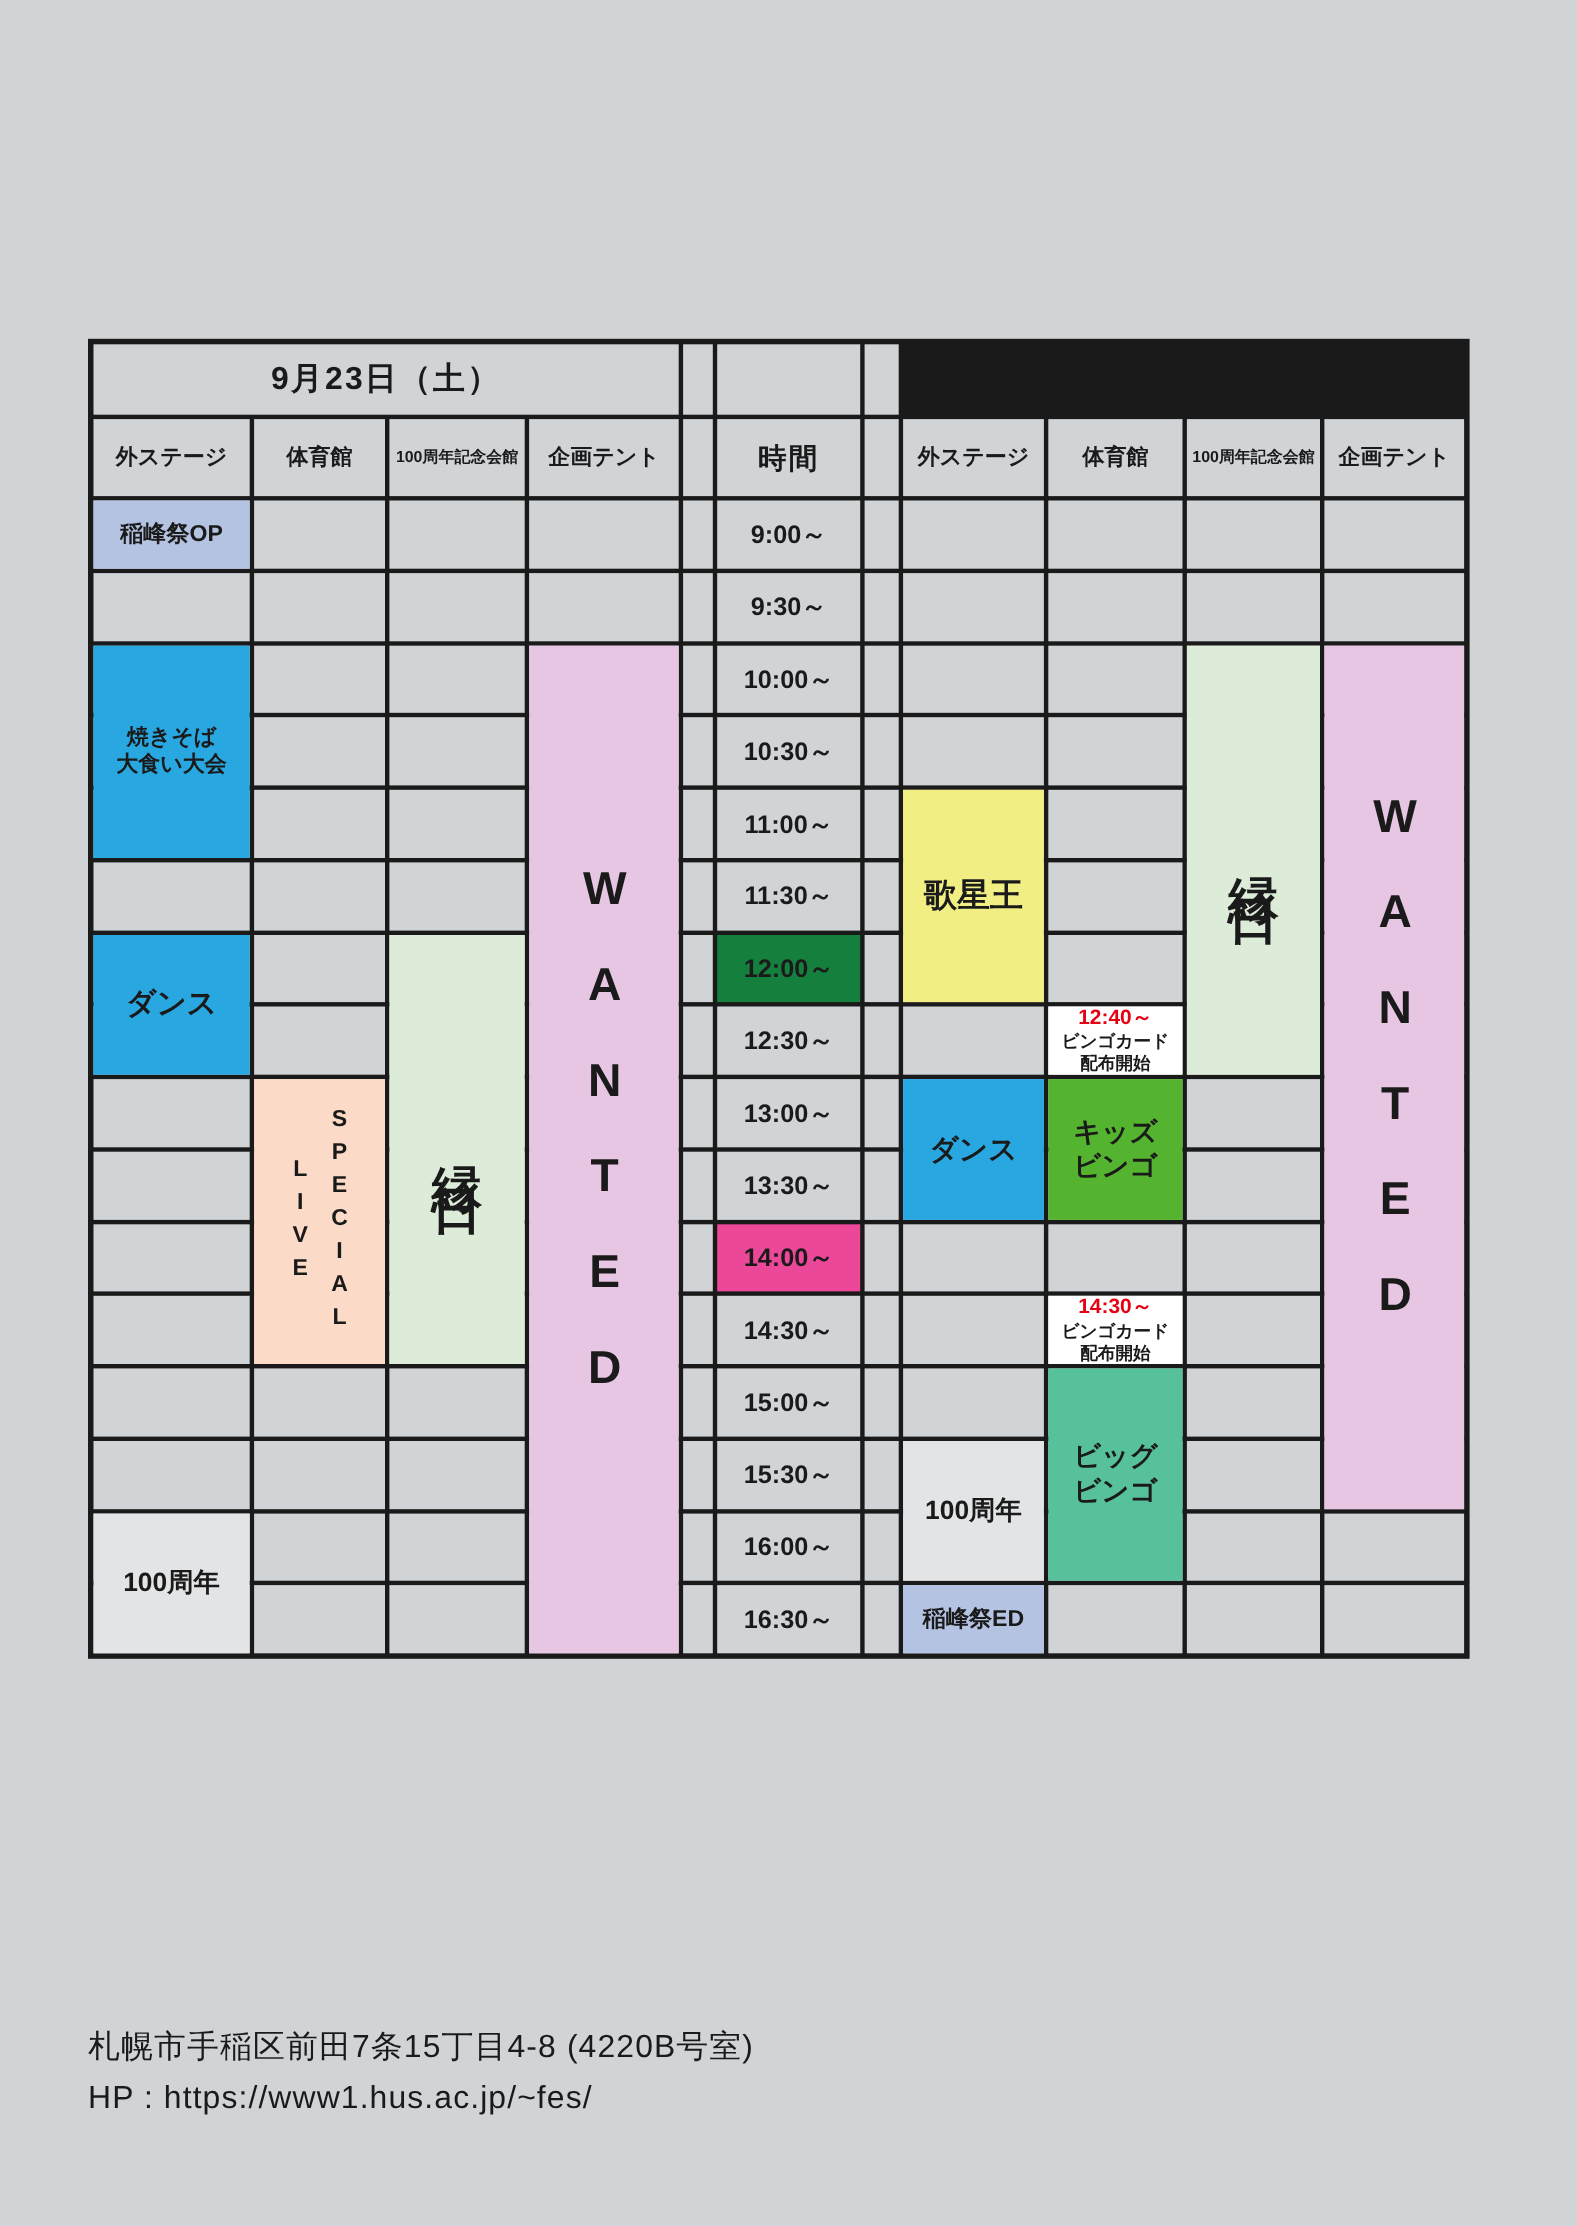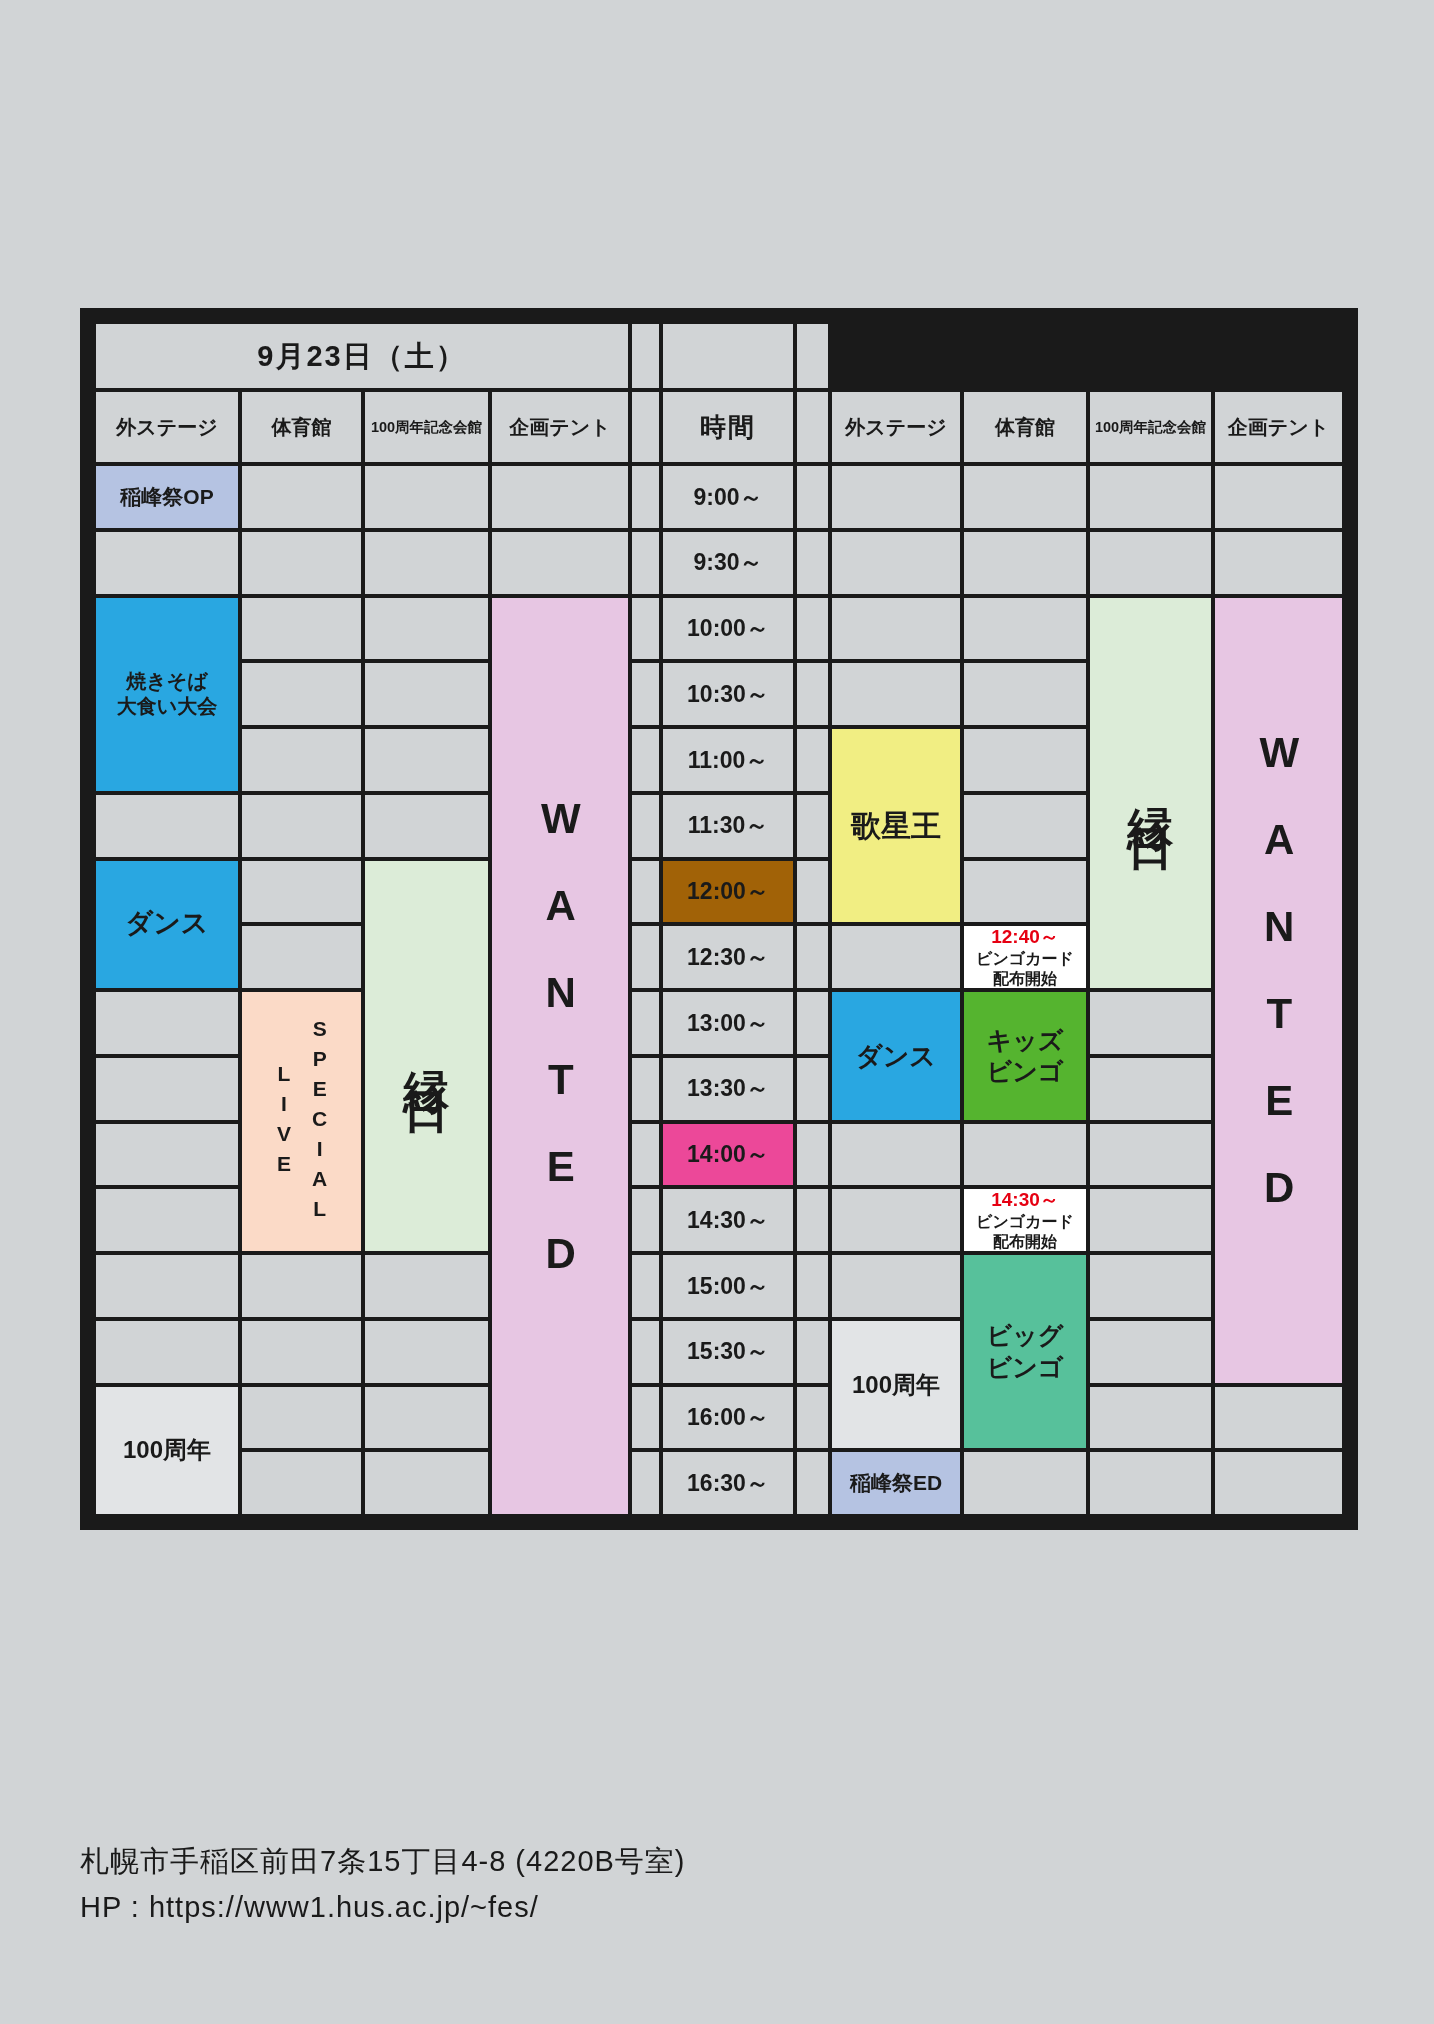--- a/index.html
+++ b/index.html
@@ -4,21 +4,21 @@
 <style>
   html,body{margin:0;padding:0;}
   body{width:1434px;height:2024px;position:relative;font-family:"Liberation Sans","DejaVu Sans",sans-serif;}
   .page{position:absolute;inset:0;}
   .title{position:absolute;left:80px;top:82px;width:1256px;margin:0;text-align:center;
          font-family:"Liberation Serif","DejaVu Serif",serif;font-weight:bold;font-size:67px;
          letter-spacing:1px;white-space:nowrap;}
   .schedule{position:absolute;left:80px;top:308px;display:grid;
             grid-template-columns:142px 119px 123px 136px 27px 130px 31px 128px 122px 121px 127px;
             grid-template-rows:64px 70px repeat(16,61.75px);
-            gap:4px;padding:16px;}
+            gap:4px;padding:5px;}
   .cell{display:flex;flex-direction:column;align-items:center;justify-content:center;
         font-weight:bold;overflow:hidden;line-height:1.25;text-align:center;}
   .date{font-size:29px;letter-spacing:2px;}
   .venue{font-size:20px;}
   .venue-small{font-size:14.5px;}
   .time-head{font-size:26px;letter-spacing:2px;}
   .time{font-size:23px;}
   .event{z-index:1;}
   .line{display:block;}
   .vt{writing-mode:vertical-rl;text-orientation:upright;text-align:center;height:100%;display:block;}
@@ -114,21 +114,21 @@
       <div class="cell" style="grid-area: 8 / 7 / span 1 / span 1; background: rgb(209, 212, 214);"></div>
       <div class="cell" style="grid-area: 9 / 1 / span 1 / span 1; background: rgb(209, 212, 214);"></div>
       <div class="cell" style="grid-area: 9 / 2 / span 1 / span 1; background: rgb(209, 212, 214);"></div>
       <div class="cell" style="grid-area: 9 / 3 / span 1 / span 1; background: rgb(209, 212, 214);"></div>
       <div class="cell" style="grid-area: 9 / 4 / span 1 / span 1; background: rgb(209, 212, 214);"></div>
       <div class="cell" style="grid-area: 9 / 8 / span 1 / span 1; background: rgb(209, 212, 214);"></div>
       <div class="cell" style="grid-area: 9 / 9 / span 1 / span 1; background: rgb(209, 212, 214);"></div>
       <div class="cell" style="grid-area: 9 / 10 / span 1 / span 1; background: rgb(209, 212, 214);"></div>
       <div class="cell" style="grid-area: 9 / 11 / span 1 / span 1; background: rgb(209, 212, 214);"></div>
       <div class="cell" style="grid-area: 9 / 5 / span 1 / span 1; background: rgb(209, 212, 214);"></div>
-      <div class="cell time" style="grid-area: 9 / 6 / span 1 / span 1; background: #a16207; color: rgb(26, 26, 26);">12:00～</div>
+      <div class="cell time" style="grid-area: 9 / 6 / span 1 / span 1; background: #15803d; color: rgb(26, 26, 26);">12:00～</div>
       <div class="cell" style="grid-area: 9 / 7 / span 1 / span 1; background: rgb(209, 212, 214);"></div>
       <div class="cell" style="grid-area: 10 / 1 / span 1 / span 1; background: rgb(209, 212, 214);"></div>
       <div class="cell" style="grid-area: 10 / 2 / span 1 / span 1; background: rgb(209, 212, 214);"></div>
       <div class="cell" style="grid-area: 10 / 3 / span 1 / span 1; background: rgb(209, 212, 214);"></div>
       <div class="cell" style="grid-area: 10 / 4 / span 1 / span 1; background: rgb(209, 212, 214);"></div>
       <div class="cell" style="grid-area: 10 / 8 / span 1 / span 1; background: rgb(209, 212, 214);"></div>
       <div class="cell" style="grid-area: 10 / 9 / span 1 / span 1; background: rgb(209, 212, 214);"></div>
       <div class="cell" style="grid-area: 10 / 10 / span 1 / span 1; background: rgb(209, 212, 214);"></div>
       <div class="cell" style="grid-area: 10 / 11 / span 1 / span 1; background: rgb(209, 212, 214);"></div>
       <div class="cell" style="grid-area: 10 / 5 / span 1 / span 1; background: rgb(209, 212, 214);"></div>

